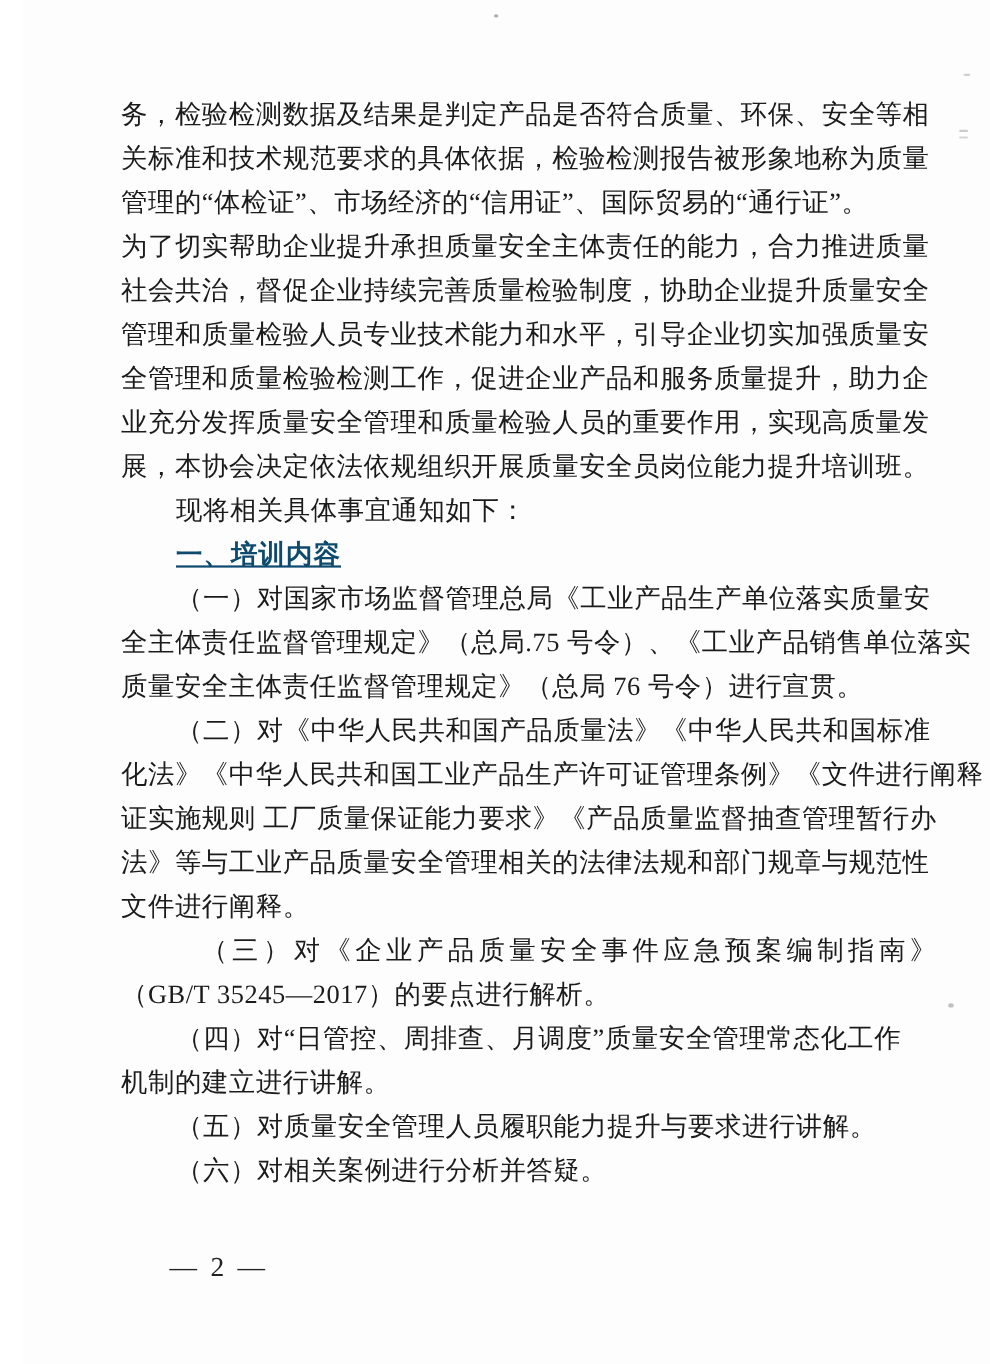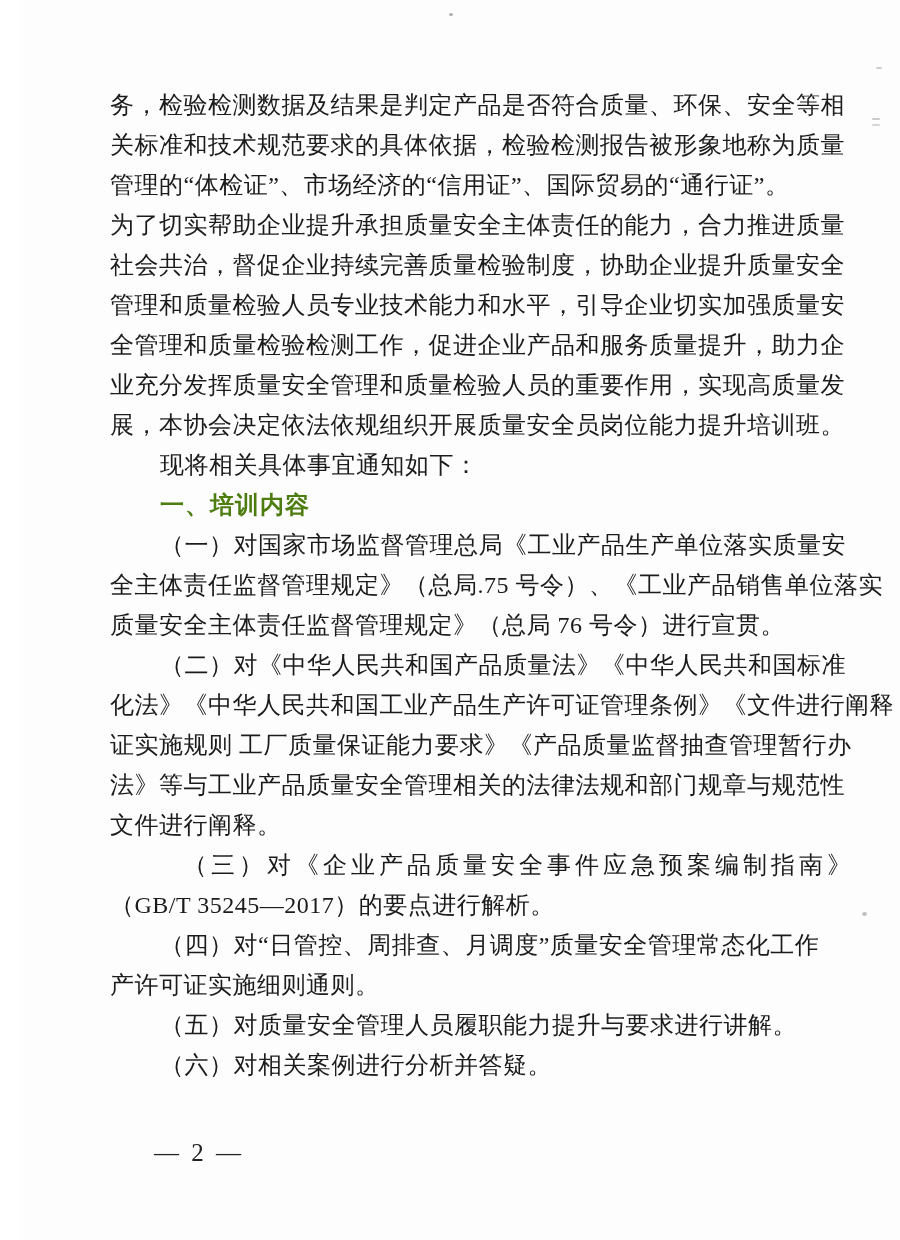--- a/index.html
+++ b/index.html
@@ -29,22 +29,23 @@
     font-size: 24px;
     white-space: nowrap;
     letter-spacing: 0.5px;
   }
   .in {
     padding-left: 50px;
   }
   .hd {
     font-family: "Liberation Sans", "DejaVu Sans", sans-serif;
     font-weight: 700;
-    color: #4d7c0f;
+    color: #0c4a6e;
     letter-spacing: 1px;
+    text-decoration: underline;
   }
   .sp {
     letter-spacing: 4px;
     text-align: right;
   }
   .footer {
     position: absolute;
     left: 134px;
     top: 1138px;
     font-size: 25px;
@@ -85,21 +86,21 @@
     <div class="ln">全主体责任监督管理规定》（总局.75 号令）、《工业产品销售单位落实</div>
     <div class="ln">质量安全主体责任监督管理规定》（总局 76 号令）进行宣贯。</div>
     <div class="ln in">（二）对《中华人民共和国产品质量法》《中华人民共和国标准</div>
     <div class="ln">化法》《中华人民共和国工业产品生产许可证管理条例》《文件进行阐释</div>
     <div class="ln">证实施规则 工厂质量保证能力要求》《产品质量监督抽查管理暂行办</div>
     <div class="ln">法》等与工业产品质量安全管理相关的法律法规和部门规章与规范性</div>
     <div class="ln">文件进行阐释。</div>
     <div class="ln in sp">（三）对《企业产品质量安全事件应急预案编制指南》</div>
     <div class="ln">（GB/T 35245—2017）的要点进行解析。</div>
     <div class="ln in">（四）对“日管控、周排查、月调度”质量安全管理常态化工作</div>
-    <div class="ln">产许可证实施细则通则。</div>
+    <div class="ln">机制的建立进行讲解。</div>
     <div class="ln in">（五）对质量安全管理人员履职能力提升与要求进行讲解。</div>
     <div class="ln in">（六）对相关案例进行分析并答疑。</div>
   </div>
 
   <div class="footer">— 2 —</div>
 
   <div class="speck sp1"></div>
   <div class="speck sp2"></div>
   <div class="speck sp3"></div>
   <div class="speck sp4"></div>

